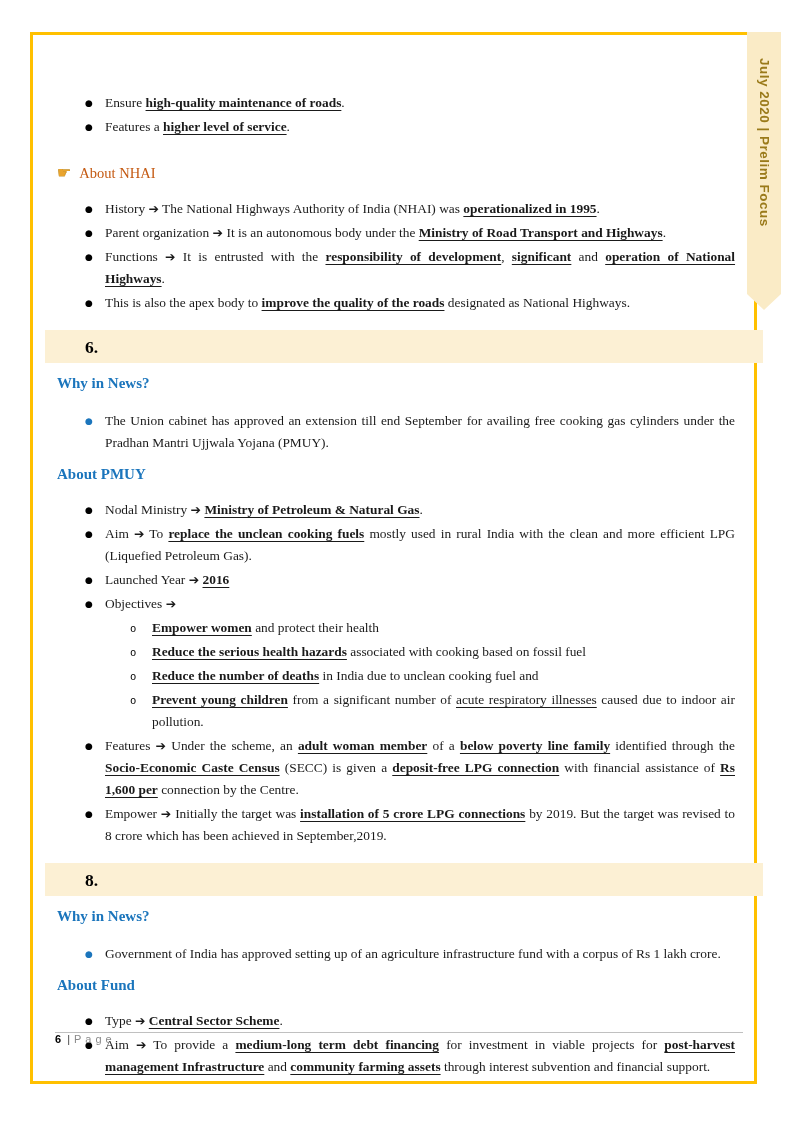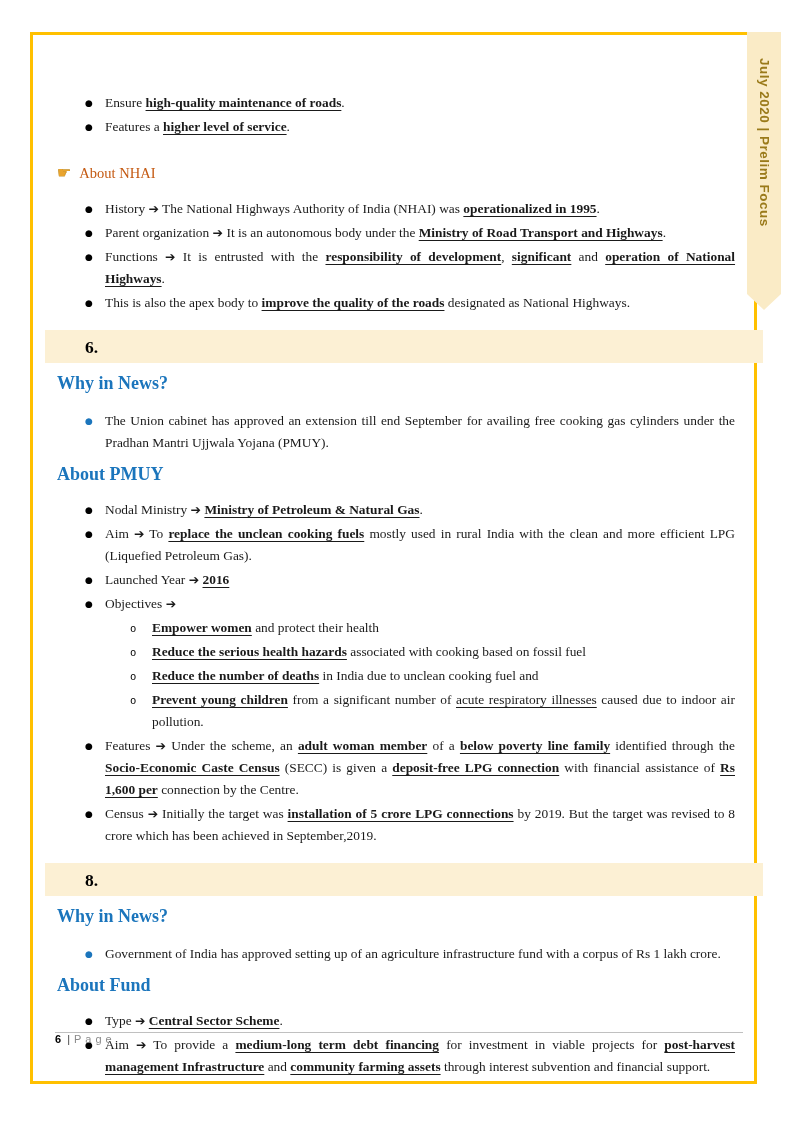--- a/index.html
+++ b/index.html
@@ -33,21 +33,21 @@
   .arrow{font-family:"DejaVu Sans",sans-serif;font-size:12.5px;}
   .intro-list{margin-top:60px;}
   .orange-heading{margin:24px 0 0 12px;font-weight:normal;font-size:14.5px;color:var(--heading-orange);}
   .hand{color:var(--hand-gold);font-family:"DejaVu Sans",sans-serif;font-size:16px;margin-right:8px;
         text-shadow:0 0 .5px #7a5c00;}
   .after-heading{margin-top:14px;}
   .band{margin-top:16px;width:100%;background:var(--band-bg);height:33px;display:flex;
         align-items:center;box-sizing:border-box;padding-left:40px;
         font-weight:bold;font-size:17.5px;color:#000;}
   .band-num{margin-right:13px;}
-  .blue-heading{margin:9px 0 0 12px;font-weight:bold;font-size:18px;color:var(--heading-blue);}
+  .blue-heading{margin:9px 0 0 12px;font-weight:bold;font-size:15px;color:var(--heading-blue);}
   .news-list{margin-top:16px;}
   .footer{position:absolute;left:55px;top:1032px;width:688px;border-top:1px solid var(--line-gray);
           font-family:"Liberation Sans",sans-serif;font-size:11px;}
   .pagenum{font-weight:bold;color:#000;letter-spacing:2px;}
   .sep{color:#444;margin:0 4px;}
   .pageword{color:var(--footer-gray);letter-spacing:4px;}
 </style>
 </head>
 <body>
 
@@ -136,21 +136,21 @@
       <div class="li sub">
         <span class="marker m-o">o</span>
         <span class="txt"><span class="b u">Prevent young children</span><span> from a significant number of </span><span class="u">acute respiratory illnesses</span><span> caused due to indoor air pollution.</span></span>
       </div>
       <div class="li">
         <span class="marker m-dot">●</span>
         <span class="txt"><span>Features </span><span class="arrow">➔</span><span> Under the scheme, an </span><span class="b u">adult woman member</span><span> of a </span><span class="b u">below poverty line family</span><span> identified through the </span><span class="b u">Socio-Economic Caste Census</span><span> (SECC) is given a </span><span class="b u">deposit-free LPG connection</span><span> with financial assistance of </span><span class="b u">Rs 1,600 per</span><span> connection by the Centre.</span></span>
       </div>
       <div class="li">
         <span class="marker m-dot">●</span>
-        <span class="txt"><span>Census </span><span class="arrow">➔</span><span> Initially the target was </span><span class="b u">installation of 5 crore LPG connections</span><span> by 2019. But the target was revised to 8 crore which has been achieved in September,2019.</span></span>
+        <span class="txt"><span>Empower </span><span class="arrow">➔</span><span> Initially the target was </span><span class="b u">installation of 5 crore LPG connections</span><span> by 2019. But the target was revised to 8 crore which has been achieved in September,2019.</span></span>
       </div>
     </div>
 
   <div class="band">
     <span class="band-num">8.</span>
   </div>
   <div class="blue-heading">Why in News?</div>
   <div class="list news-list">
       <div class="li">
         <span class="marker m-blue">●</span>

